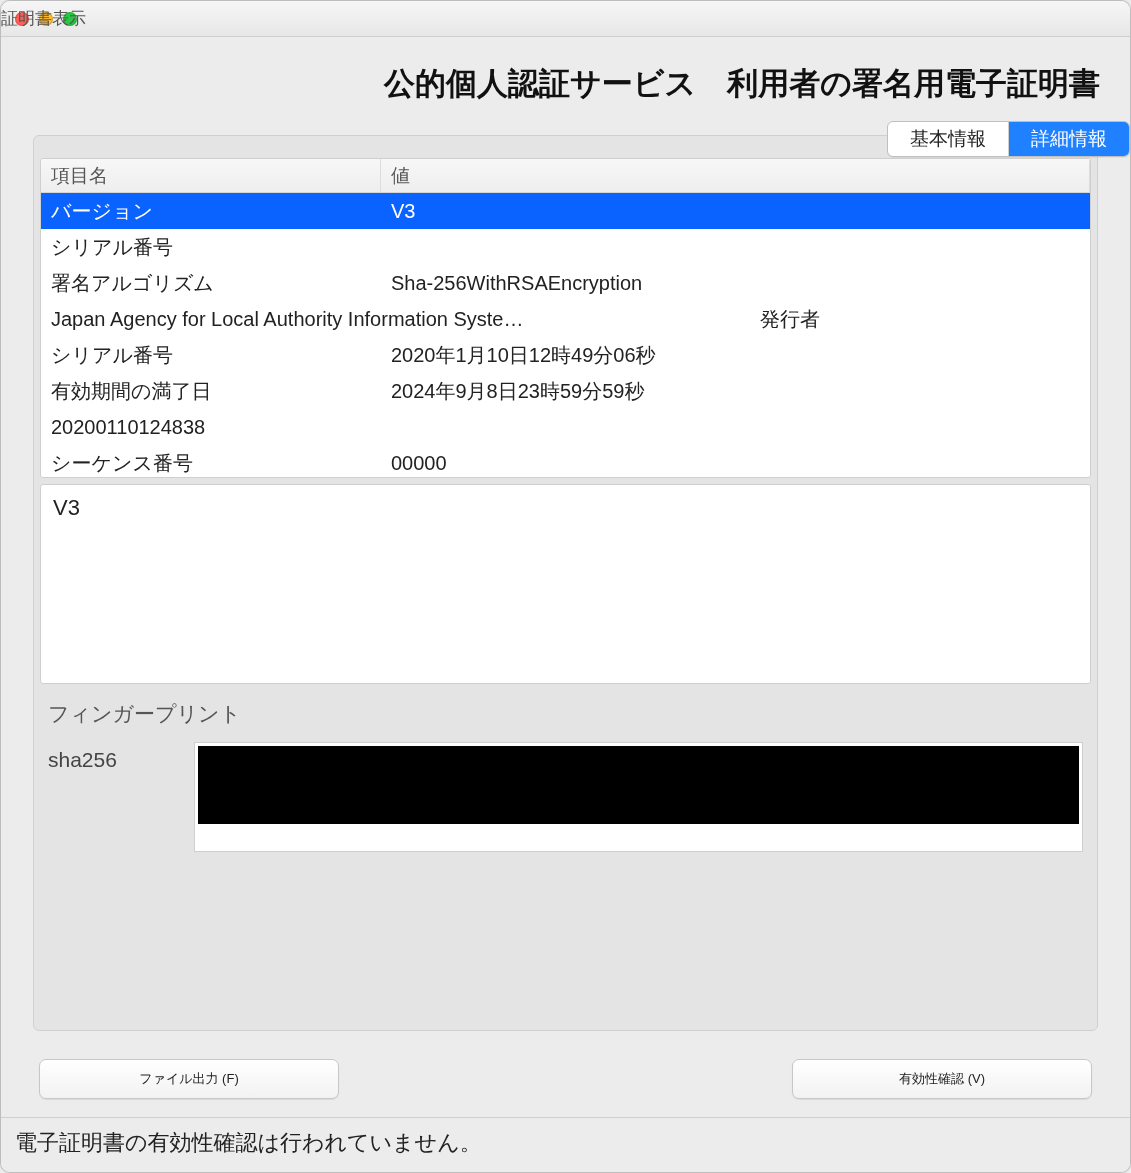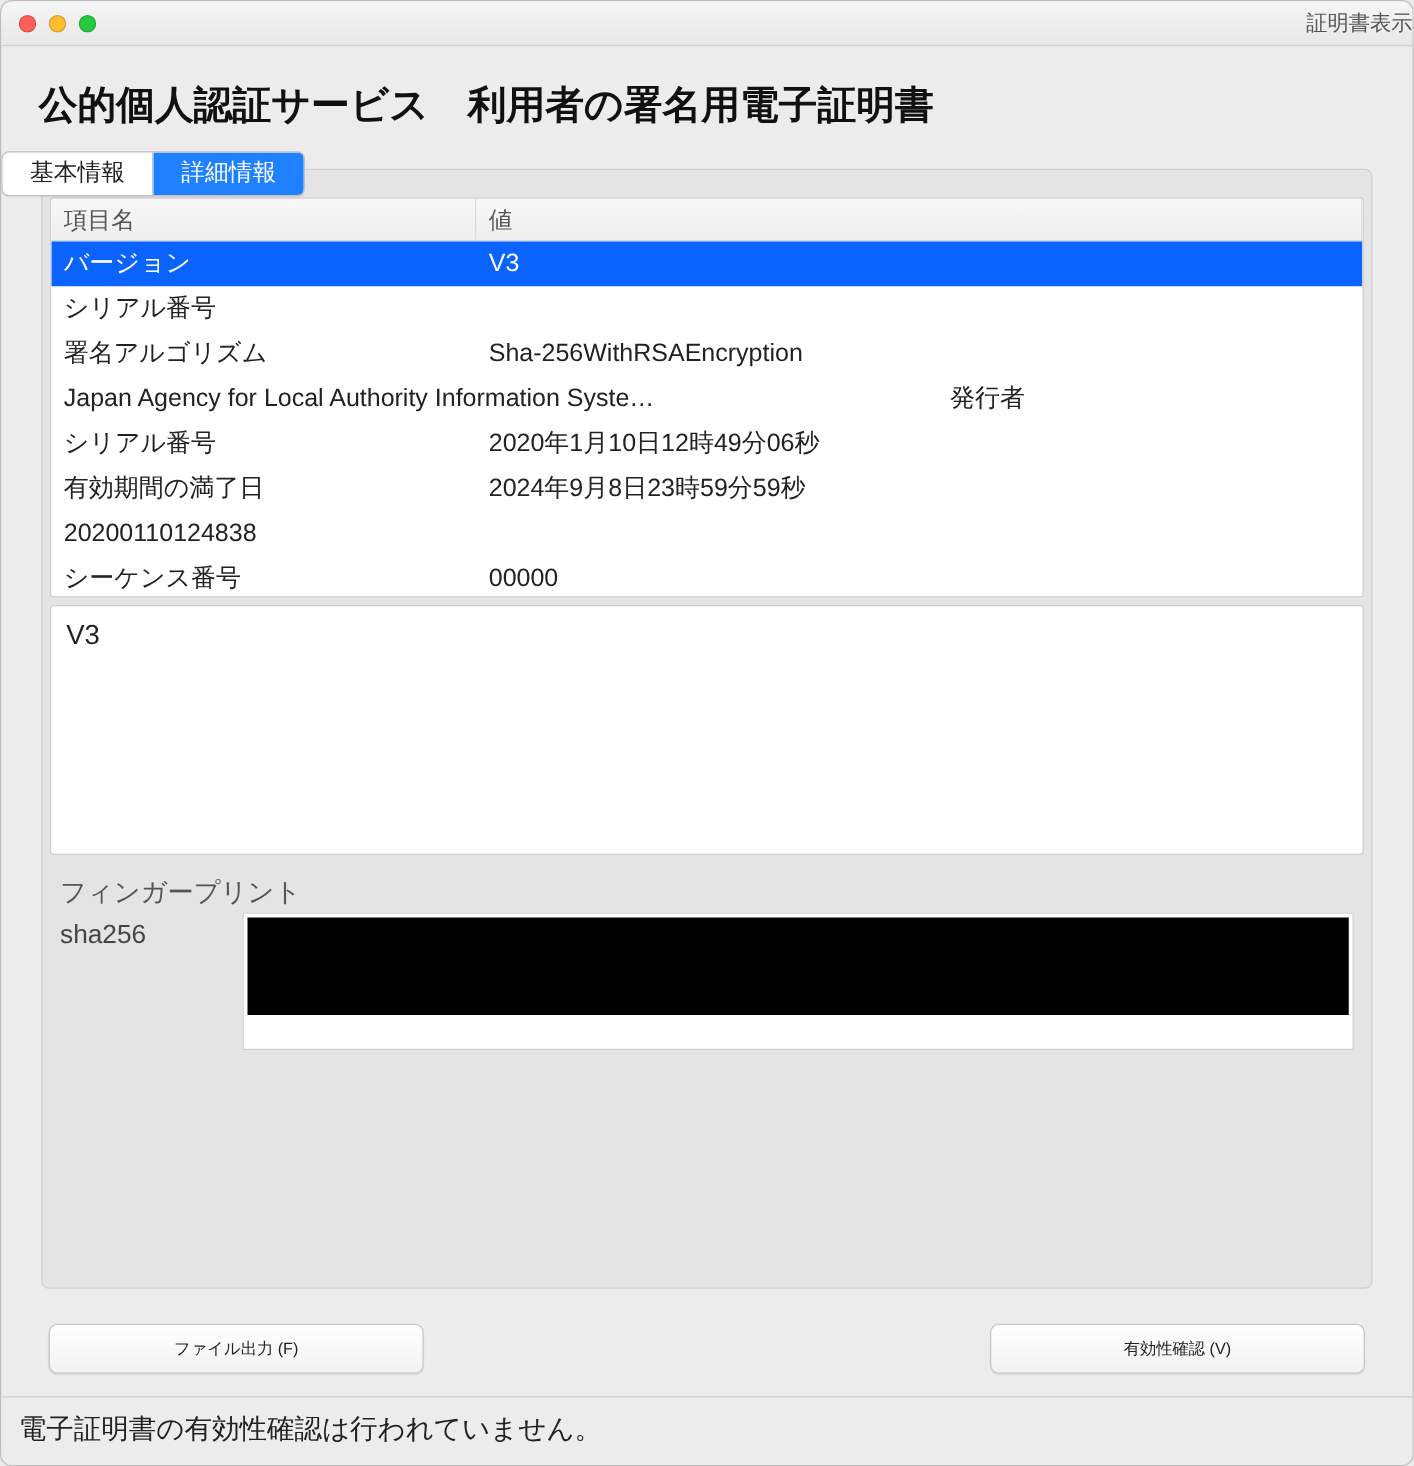--- a/index.html
+++ b/index.html
@@ -41,43 +41,44 @@
   .traffic-lights .dot {
     width: 14px; height: 14px; border-radius: 50%;
     border: 1px solid rgba(0,0,0,0.15);
   }
   .dot.red    { background: #ff5f57; }
   .dot.yellow { background: #febc2e; }
   .dot.green  { background: #28c840; }
   .titlebar-title {
     position: absolute;
     left: 0; right: 0;
-    text-align: right;
+    text-align: left;
     font-size: 17px;
     color: #555;
   }
 
   .content {
     flex: 1;
     display: flex;
     flex-direction: column;
     padding: 0 0 0 0;
   }
 
   .page-title {
     font-size: 31px;
     font-weight: 700;
     padding: 26px 30px 12px 30px;
     color: #111;
+    text-align: right;
   }
 
   
   .tabs-wrap {
     display: flex;
-    justify-content: flex-start;
+    justify-content: flex-end;
     padding: 4px 0 0 0;
   }
   .tabs {
     display: inline-flex;
     border: 1px solid #bfbfbf;
     border-radius: 6px;
     overflow: hidden;
     box-shadow: 0 1px 0 rgba(0,0,0,0.05);
     background: #fff;
   }
@@ -171,21 +172,21 @@
     font-size: 22px;
   }
 
   
   .fp-wrap {
     padding: 10px 8px 6px 8px;
   }
   .fp-title {
     font-size: 21px;
     color: #555;
-    margin-bottom: 2px;
+    margin-bottom: 14px;
   }
   .fp-row {
     display: flex;
     align-items: flex-start;
     gap: 36px;
   }
   .fp-label {
     font-size: 21px;
     padding-top: 6px;
     color: #444;

